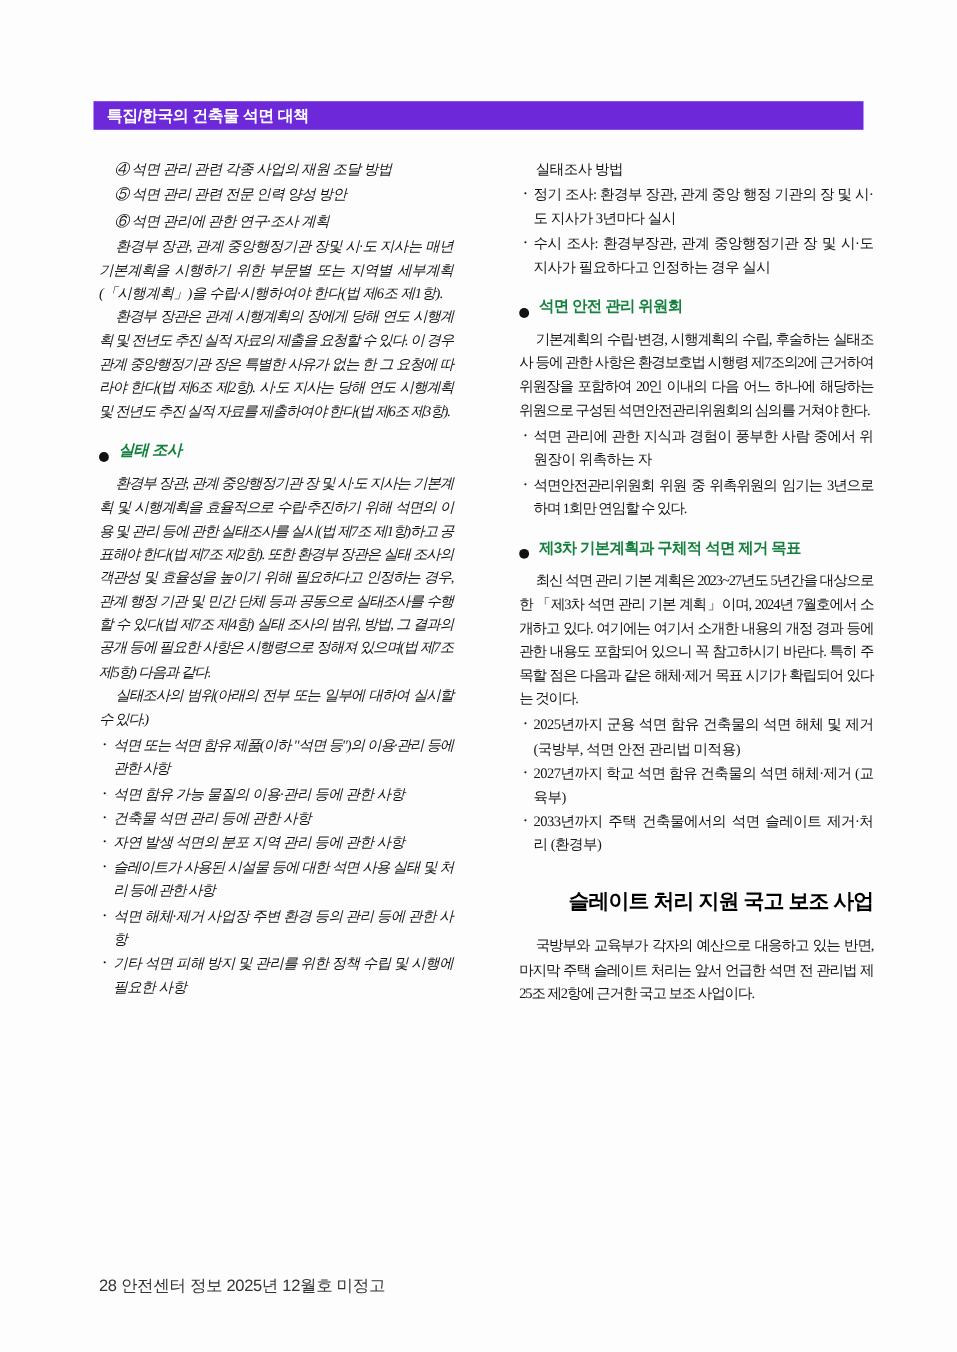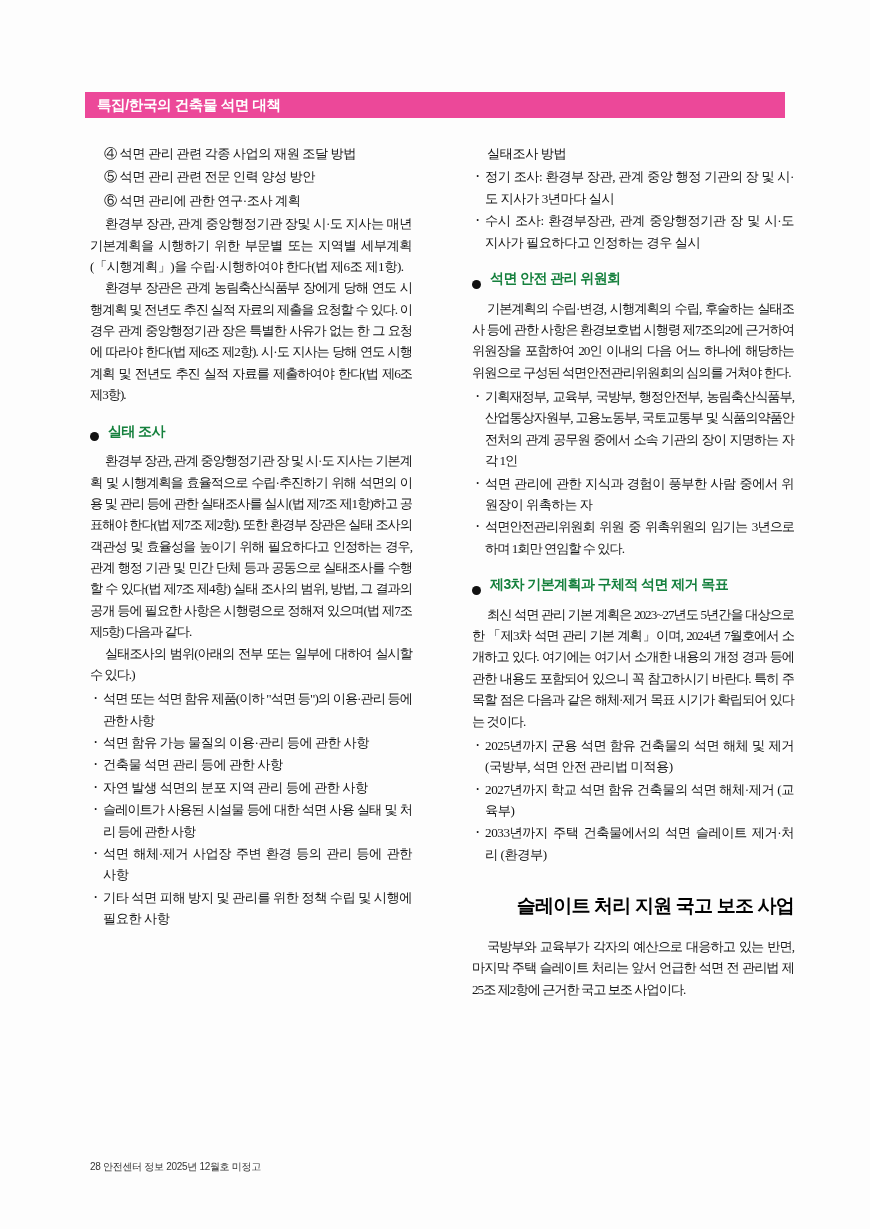--- a/index.html
+++ b/index.html
@@ -21,21 +21,21 @@
     background: #fdfdfd;
     overflow: hidden;
   }
   
   .header-bar {
     position: absolute;
     left: 85px;
     top: 92px;
     width: 700px;
     height: 26px;
-    background: #ec4899;
+    background: #6d28d9;
     color: #ffffff;
   }
   .header-bar .header-text {
     position: absolute;
     left: 12px;
     top: 4px;
     font-family: "Liberation Sans", sans-serif;
     font-weight: bold;
     font-size: 14.5px;
     letter-spacing: -0.4px;
@@ -45,21 +45,21 @@
   .col {
     position: absolute;
     top: 143px;
     width: 322px;
     font-size: 13.2px;
     line-height: 1.62;
     text-align: justify;
     letter-spacing: -0.45px;
     color: #141414;
   }
-  .col-left { left: 90px; }
+  .col-left { left: 90px; font-style: italic; }
   .col-right { left: 472px; }
 
   p {
     margin: 0;
   }
   .indent {
     text-indent: 15px;
   }
   .para {
     margin-bottom: 0px;
@@ -121,21 +121,21 @@
     margin: 26px 0 14px 0;
     color: #000;
   }
 
   
   .footer {
     position: absolute;
     left: 90px;
     top: 1160px;
     font-family: "Liberation Sans", sans-serif;
-    font-size: 10px;
+    font-size: 15px;
     color: #333;
     letter-spacing: -0.3px;
   }
   .tight { letter-spacing: -1.0px; }
 </style>
 </head>
 <body>
 
 <div class="page">
 
@@ -145,21 +145,21 @@
 
   <div class="col col-left">
 
     <div>
       <p class="numitem">④ 석면 관리 관련 각종 사업의 재원 조달 방법</p>
       <p class="numitem">⑤ 석면 관리 관련 전문 인력 양성 방안</p>
       <p class="numitem">⑥ 석면 관리에 관한 연구·조사 계획</p>
     </div>
 
     <p class="indent para">환경부 장관, 관계 중앙행정기관 장및 시·도 지사는 매년 기본계획을 시행하기 위한 부문별 또는 지역별 세부계획(「시행계획」)을 수립·시행하여야 한다(법 제6조 제1항).</p>
-    <p class="indent para tight">환경부 장관은 관계 농림축산식품부 장에게 당해 연도 시행계획 및 전년도 추진 실적 자료의 제출을 요청할 수 있다. 이 경우 관계 중앙행정기관 장은 특별한 사유가 없는 한 그 요청에 따라야 한다(법 제6조 제2항). 시·도 지사는 당해 연도 시행계획 및 전년도 추진 실적 자료를 제출하여야 한다(법 제6조 제3항).</p>
+    <p class="indent para tight">환경부 장관은 관계 시행계획의 장에게 당해 연도 시행계획 및 전년도 추진 실적 자료의 제출을 요청할 수 있다. 이 경우 관계 중앙행정기관 장은 특별한 사유가 없는 한 그 요청에 따라야 한다(법 제6조 제2항). 시·도 지사는 당해 연도 시행계획 및 전년도 추진 실적 자료를 제출하여야 한다(법 제6조 제3항).</p>
 
     <div class="sec-head">
       <span class="dot"></span>
       <span class="sec-label">실태 조사</span>
     </div>
 
     <p class="indent para tight">환경부 장관, 관계 중앙행정기관 장 및 시·도 지사는 기본계획 및 시행계획을 효율적으로 수립·추진하기 위해 석면의 이용 및 관리 등에 관한 실태조사를 실시(법 제7조 제1항)하고 공표해야 한다(법 제7조 제2항). 또한 환경부 장관은 실태 조사의 객관성 및 효율성을 높이기 위해 필요하다고 인정하는 경우, 관계 행정 기관 및 민간 단체 등과 공동으로 실태조사를 수행할 수 있다(법 제7조 제4항) 실태 조사의 범위, 방법, 그 결과의 공개 등에 필요한 사항은 시행령으로 정해져 있으며(법 제7조 제5항) 다음과 같다.</p>
     <p class="indent para tight">실태조사의 범위(아래의 전부 또는 일부에 대하여 실시할 수 있다.)</p>
 
     <div style="margin-top:3px;">
@@ -184,21 +184,20 @@
     </div>
 
     <div class="sec-head">
       <span class="dot"></span>
       <span class="sec-label">석면 안전 관리 위원회</span>
     </div>
 
     <p class="indent para tight">기본계획의 수립·변경, 시행계획의 수립, 후술하는 실태조사 등에 관한 사항은 환경보호법 시행령 제7조의2에 근거하여 위원장을 포함하여 20인 이내의 다음 어느 하나에 해당하는 위원으로 구성된 석면안전관리위원회의 심의를 거쳐야 한다.</p>
 
     <div style="margin-top:3px;">
-      <p class="bullet tight">기획재정부, 교육부, 국방부, 행정안전부, 농림축산식품부, 산업통상자원부, 고용노동부, 국토교통부 및 식품의약품안전처의 관계 공무원 중에서 소속 기관의 장이 지명하는 자 각 1인</p>
       <p class="bullet">석면 관리에 관한 지식과 경험이 풍부한 사람 중에서 위원장이 위촉하는 자</p>
       <p class="bullet tight">석면안전관리위원회 위원 중 위촉위원의 임기는 3년으로 하며 1회만 연임할 수 있다.</p>
     </div>
 
     <div class="sec-head">
       <span class="dot"></span>
       <span class="sec-label">제3차 기본계획과 구체적 석면 제거 목표</span>
     </div>
 
     <p class="indent para tight">최신 석면 관리 기본 계획은 2023~27년도 5년간을 대상으로 한 「제3차 석면 관리 기본 계획」이며, 2024년 7월호에서 소개하고 있다. 여기에는 여기서 소개한 내용의 개정 경과 등에 관한 내용도 포함되어 있으니 꼭 참고하시기 바란다. 특히 주목할 점은 다음과 같은 해체·제거 목표 시기가 확립되어 있다는 것이다.</p>

